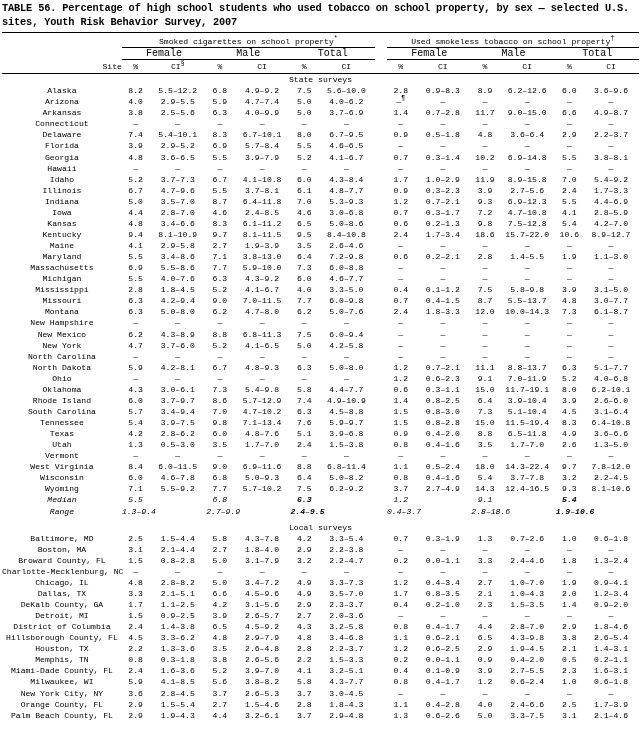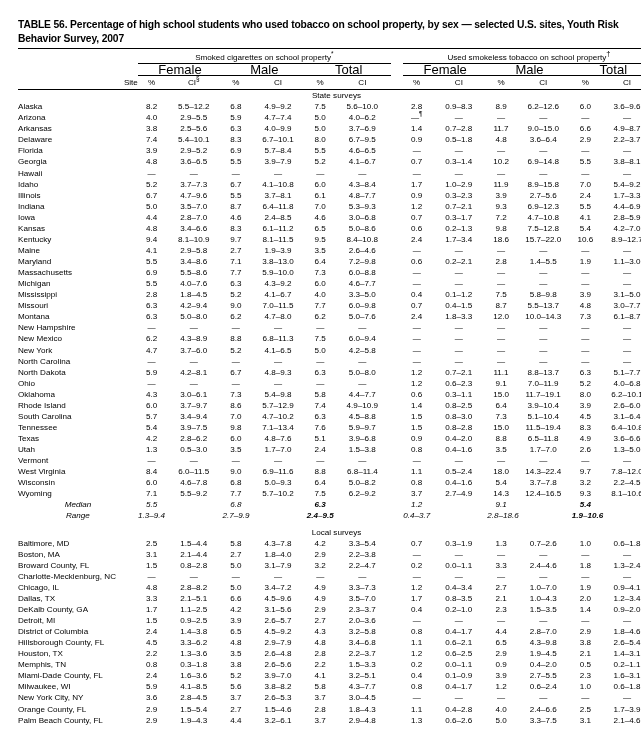--- a/index.html
+++ b/index.html
@@ -11,22 +11,23 @@
     width: 641px;
     height: 744px;
     font-family: "Liberation Sans", sans-serif;
     color: #000000;
     overflow: hidden;
   }
   .page {
     position: relative;
     width: 641px;
     height: 744px;
-    padding: 16px;
+    padding: 0;
     box-sizing: border-box;
+    font-family: Liberation Mono, monospace;
   }
   .title {
     font-size: 10.3px;
     font-weight: bold;
     line-height: 13.5px;
     padding: 2px 4px 3px 2px;
     letter-spacing: -0.15px;
   }
   table.tbl {
     border-collapse: collapse;
@@ -49,21 +50,21 @@
     text-align: center;
     font-weight: bold;
     font-size: 8.1px;
     border-bottom: 0.9px solid #000;
     padding-bottom: 0px;
     height: 12px;
   }
   .sub-head {
     text-align: center;
     font-weight: bold;
-    font-size: 13px;
+    font-size: 10px;
     border-bottom: 0.9px solid #000;
     height: 11px;
   }
   .col-head {
     text-align: center;
     font-weight: bold;
     font-size: 8.1px;
     height: 12px;
   }
   .site-head {
@@ -73,21 +74,21 @@
     vertical-align: bottom;
   }
   .headrule td { border-bottom: 1.1px solid #000; height: 1px; font-size:0; line-height:0; }
   
   .section-label {
     font-weight: bold;
     text-align: center;
     padding-top: 1.5px;
   }
   .site {
-    text-align: left;
+    text-align: center;
     padding-left: 6px;
   }
   .num {
     text-align: center;
   }
   .pct { font-weight: normal; }
   .tot { font-weight: bold; }
   .stat-site {
     text-align: center;
     padding-left: 14px;
@@ -216,20 +217,36 @@
           <td class="num tot">3.7–6.9</td>
           <td></td>
           <td class="num pct">1.4</td>
           <td class="num pct">0.7–2.8</td>
           <td class="num pct">11.7</td>
           <td class="num pct">9.0–15.0</td>
           <td class="num tot">6.6</td>
           <td class="num tot">4.9–8.7</td>
         </tr>
         <tr>
+          <td class="site">Connecticut</td>
+          <td class="num pct">—</td>
+          <td class="num pct">—</td>
+          <td class="num pct">—</td>
+          <td class="num pct">—</td>
+          <td class="num tot">—</td>
+          <td class="num tot">—</td>
+          <td></td>
+          <td class="num pct">—</td>
+          <td class="num pct">—</td>
+          <td class="num pct">—</td>
+          <td class="num pct">—</td>
+          <td class="num tot">—</td>
+          <td class="num tot">—</td>
+        </tr>
+        <tr>
           <td class="site">Delaware</td>
           <td class="num pct">7.4</td>
           <td class="num pct">5.4–10.1</td>
           <td class="num pct">8.3</td>
           <td class="num pct">6.7–10.1</td>
           <td class="num tot">8.0</td>
           <td class="num tot">6.7–9.5</td>
           <td></td>
           <td class="num pct">0.9</td>
           <td class="num pct">0.5–1.8</td>

